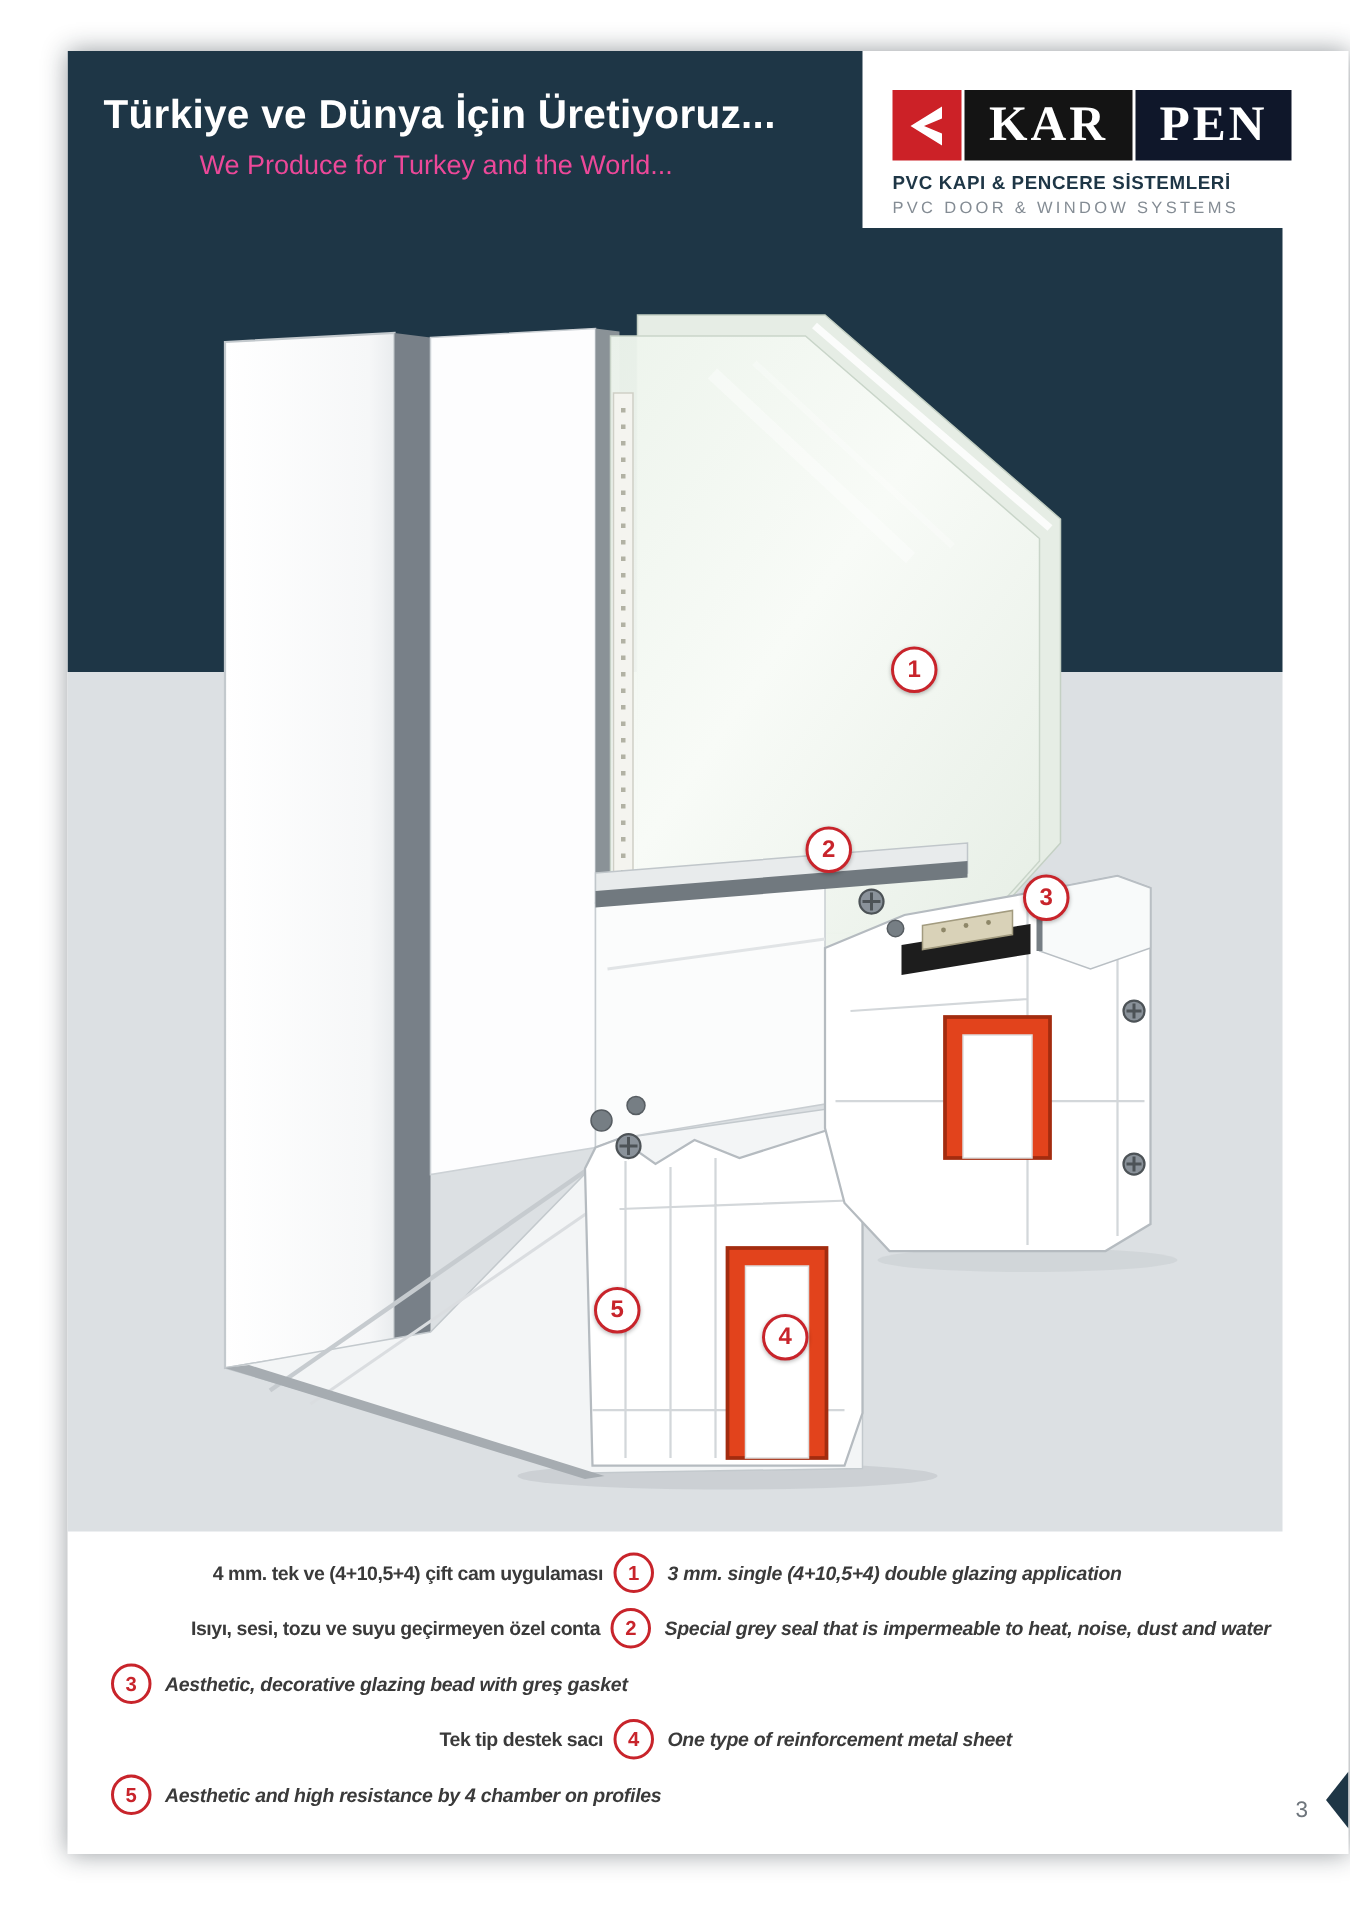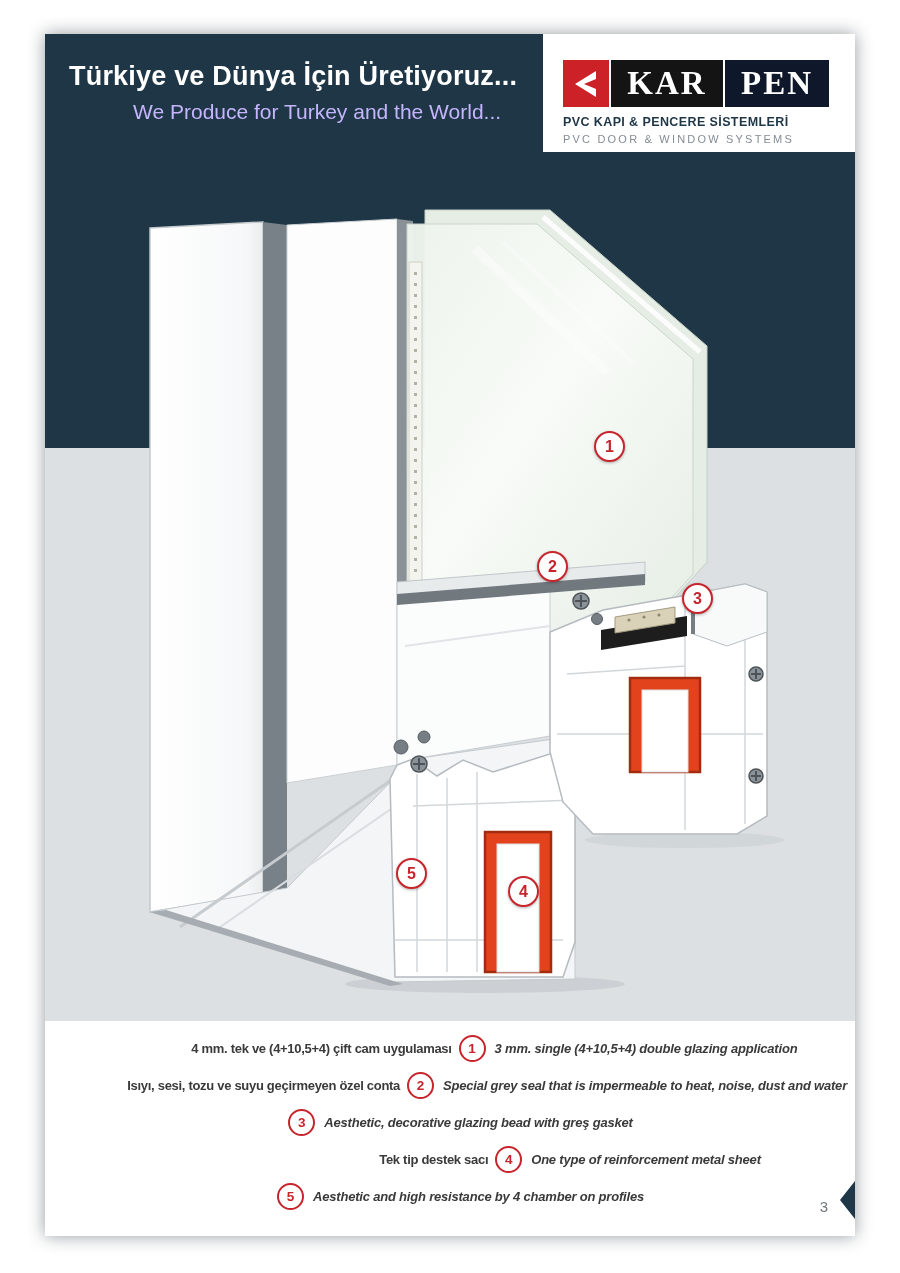--- a/index.html
+++ b/index.html
@@ -2,27 +2,27 @@
 <html><head>
 <meta charset="utf-8">
 <style>
   html,body{margin:0;padding:0;}
   body{
     width:900px;height:1273px;position:relative;background:#ffffff;
     font-family:"Liberation Sans",sans-serif;overflow:hidden;
   }
   .card{
     position:absolute;left:45px;top:34px;width:810px;height:1202px;
-    background:#ffffff;box-shadow:0 0 16px rgba(20,30,40,.45);overflow:hidden;
+    background:#ffffff;box-shadow:0 0 16px rgba(20,30,40,.45);overflow:hidden;padding-left:44px;
   }
   .header{position:absolute;top:0;left:0;width:810px;height:414px;background:#1e3646;}
   .title{position:absolute;left:24px;top:27px;font-size:27px;font-weight:bold;color:#ffffff;letter-spacing:.2px;}
-  .subtitle{position:absolute;left:88px;top:66px;font-size:21px;color:#c4b5fd;}
-
-  .logo{position:absolute;top:0;right:0;width:312px;height:118px;background:#ffffff;}
+  .subtitle{position:absolute;left:88px;top:66px;font-size:18px;color:#ec4899;}
+
+  .logo{position:absolute;top:0;right:12px;width:312px;height:118px;background:#ffffff;}
   .logo-row{position:absolute;left:20px;top:26px;display:flex;gap:2px;height:47px;}
   .logo-mark{width:46px;height:47px;background:#cc2127;display:flex;align-items:center;justify-content:center;}
   .logo-kar,.logo-pen{
     font-family:"Liberation Serif",serif;font-weight:bold;font-size:33px;letter-spacing:2px;
     color:#ffffff;display:flex;align-items:center;justify-content:center;
   }
   .logo-kar{width:112px;background:#141414;}
   .logo-pen{width:104px;background:#0f172a;}
   .logo-tag-tr{position:absolute;left:20px;top:81px;font-size:12.5px;font-weight:bold;color:#1e3646;letter-spacing:.4px;}
   .logo-tag-en{position:absolute;left:20px;top:99px;font-size:11px;font-weight:normal;color:#848c94;letter-spacing:2.2px;}
@@ -30,21 +30,21 @@
   .gray-band{position:absolute;top:414px;left:0;width:810px;height:573px;background:#dce0e3;}
   .diagram{position:absolute;left:0;top:0;}
 
   .callout{
     position:absolute;width:27px;height:27px;border:2.5px solid #c8242b;border-radius:50%;
     background:#ffffff;color:#c8242b;font-weight:bold;font-size:16px;
     display:flex;align-items:center;justify-content:center;box-shadow:0 1px 3px rgba(0,0,0,.3);
   }
 
   .legend{position:absolute;left:22px;top:1002px;width:780px;}
-  .legend-row{display:flex;align-items:center;margin-bottom:13px;height:24px;justify-content:center;}
+  .legend-row{display:flex;align-items:center;margin-bottom:13px;height:24px;}
   .l-tr{width:335px;text-align:right;font-size:13px;font-weight:bold;color:#3a3a3a;letter-spacing:-0.3px;white-space:nowrap;}
   .l-num{
     flex:0 0 23px;width:23px;height:23px;margin:0 9px 0 7px;border:2px solid #c8242b;border-radius:50%;
     color:#c8242b;font-weight:bold;font-size:13.5px;display:flex;align-items:center;justify-content:center;background:#fff;
   }
   .l-en{font-size:13px;font-weight:bold;font-style:italic;color:#3a3a3a;letter-spacing:-0.2px;white-space:nowrap;}
 
   .pageno{position:absolute;right:27px;top:1164px;font-size:15px;color:#6e757c;}
   .corner-arrow{
     position:absolute;right:0;top:1147px;width:0;height:0;

